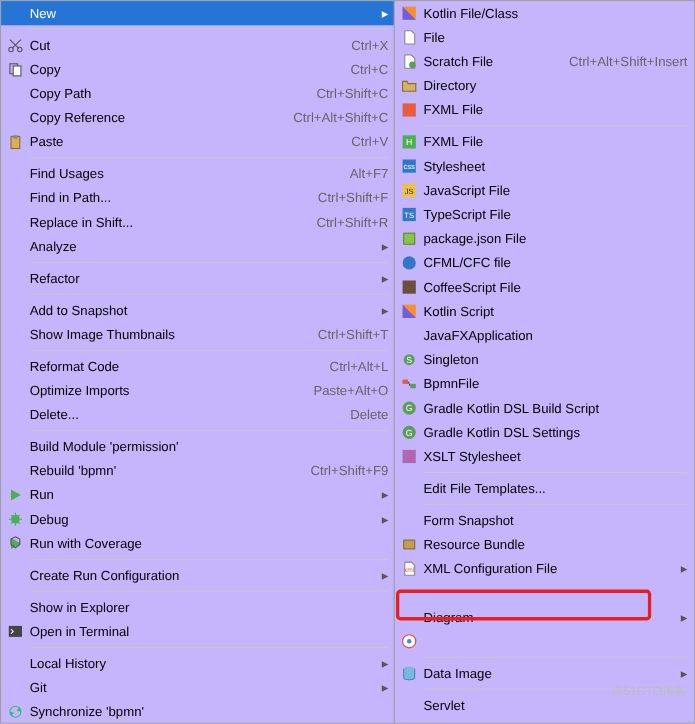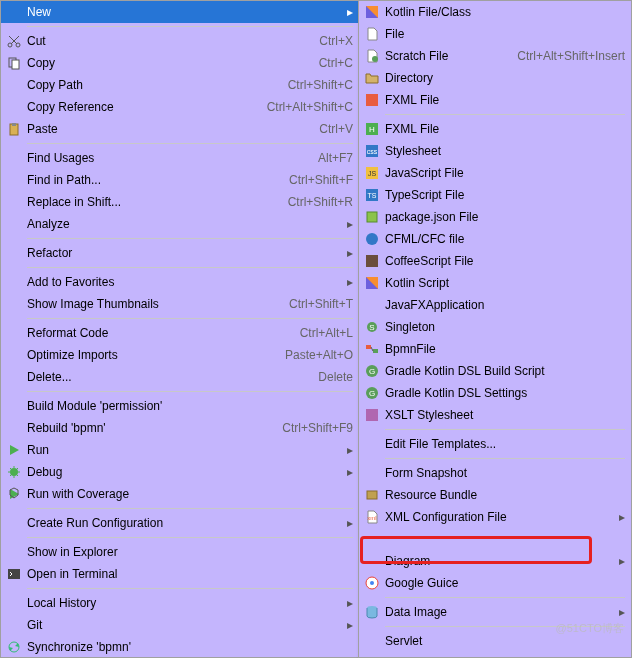--- a/index.html
+++ b/index.html
@@ -170,21 +170,21 @@
     </div>
     <div class="separator"></div>
     <div class="menu-item">
       <span class="icon"></span>
       <span class="label">Refactor</span>
       <span class="arrow">▸</span>
     </div>
     <div class="separator"></div>
     <div class="menu-item">
       <span class="icon"></span>
-      <span class="label">Add to Favorites</span>
+      <span class="label">Add to Snapshot</span>
       <span class="arrow">▸</span>
     </div>
     <div class="menu-item">
       <span class="icon"></span>
       <span class="label">Show Image Thumbnails</span>
       <span class="shortcut">Ctrl+Shift+T</span>
     </div>
     <div class="separator"></div>
     <div class="menu-item">
       <span class="icon"></span>
@@ -479,21 +479,20 @@
       <span class="label">Diagram</span>
       <span class="arrow">▸</span>
     </div>
     <div class="menu-item">
       <span class="icon">
         <svg width="16" height="16" viewBox="0 0 16 16">
           <circle cx="8" cy="8" r="6" fill="#fff" stroke="#ea4335"></circle>
           <circle cx="8" cy="8" r="2" fill="#4285f4"></circle>
         </svg>
       </span>
-      <span class="label">Google Guice</span>
     </div>
     <div class="separator"></div>
     <div class="menu-item">
       <span class="icon">
         <svg width="16" height="16" viewBox="0 0 16 16">
           <ellipse cx="8" cy="4" rx="5" ry="2" fill="#7ab8e0"></ellipse>
           <path d="M3 4 L3 12 A5 2 0 0 0 13 12 L13 4" fill="#7ab8e0" stroke="#4a88b0"></path>
         </svg>
       </span>
       <span class="label">Data Image</span>

